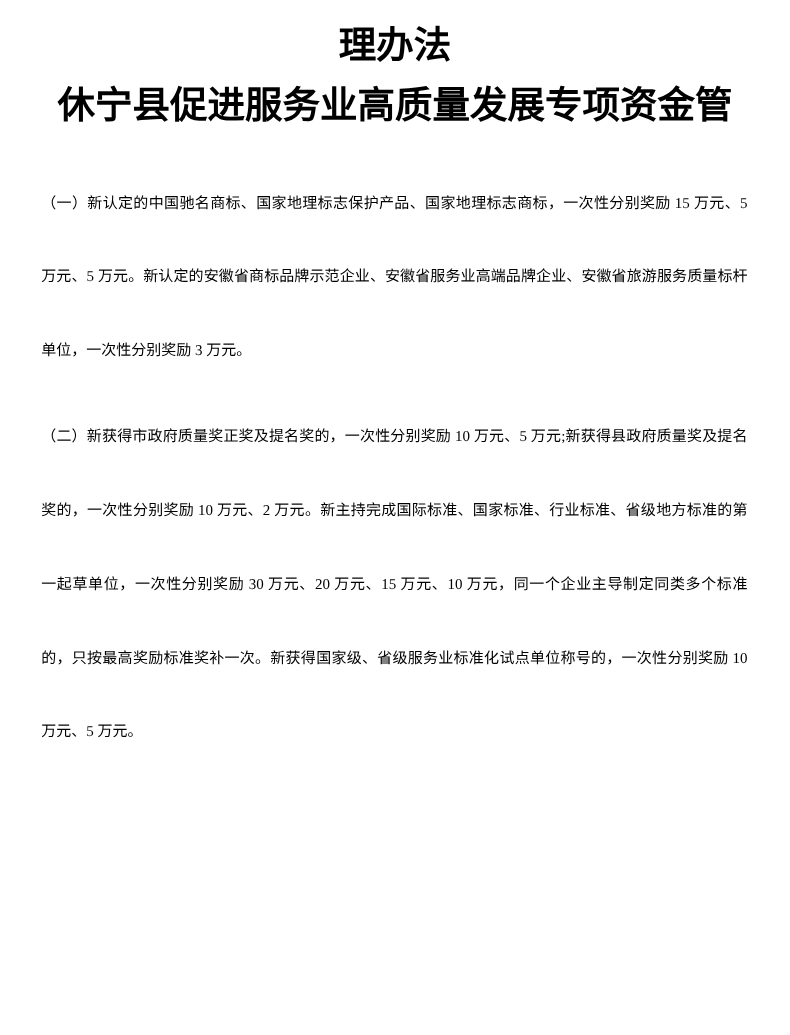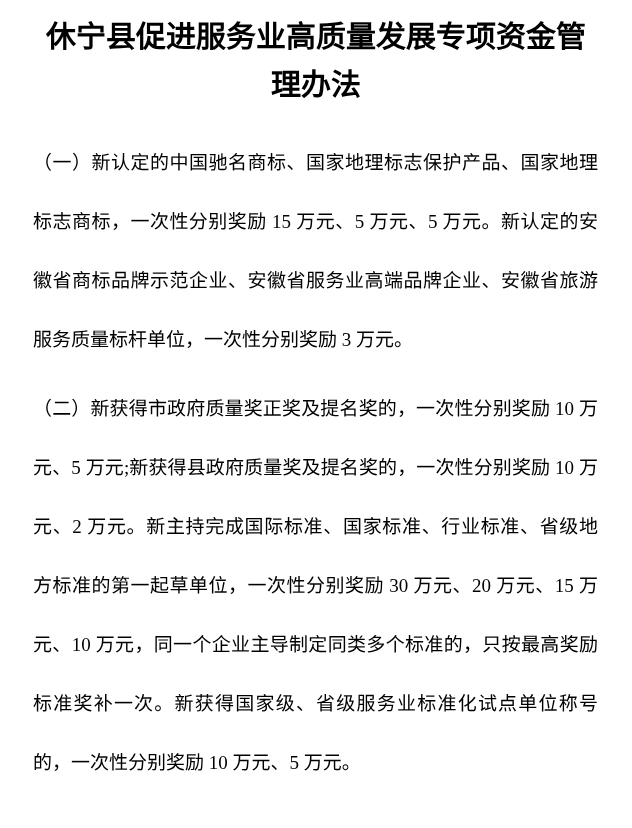--- a/index.html
+++ b/index.html
@@ -23,36 +23,36 @@
     line-height: 48px;
     text-align: center;
     letter-spacing: 0;
   }
   .title-line {
     display: block;
     white-space: nowrap;
   }
   .doc-body {
     margin: 24px 34px 0 33px;
-    font-size: 19px;
+    font-size: 12px;
     line-height: 59px;
     text-align: justify;
     text-justify: inter-ideograph;
   }
   .doc-paragraph {
     margin: 0 0 10px 0;
     padding: 0;
     text-indent: 0;
   }
 </style>
 </head>
 <body>
 
 <div class="page">
   <h1 class="doc-title">
+    <span class="title-line">理办法</span>
     <span class="title-line">休宁县促进服务业高质量发展专项资金管</span>
-    <span class="title-line">理办法</span>
   </h1>
   <div class="doc-body">
     <p class="doc-paragraph">（一）新认定的中国驰名商标、国家地理标志保护产品、国家地理标志商标，一次性分别奖励 15 万元、5 万元、5 万元。新认定的安徽省商标品牌示范企业、安徽省服务业高端品牌企业、安徽省旅游服务质量标杆单位，一次性分别奖励 3 万元。</p>
     <p class="doc-paragraph">（二）新获得市政府质量奖正奖及提名奖的，一次性分别奖励 10 万元、5 万元;新获得县政府质量奖及提名奖的，一次性分别奖励 10 万元、2 万元。新主持完成国际标准、国家标准、行业标准、省级地方标准的第一起草单位，一次性分别奖励 30 万元、20 万元、15 万元、10 万元，同一个企业主导制定同类多个标准的，只按最高奖励标准奖补一次。新获得国家级、省级服务业标准化试点单位称号的，一次性分别奖励 10 万元、5 万元。</p>
   </div>
 </div>
 
 </body></html>

